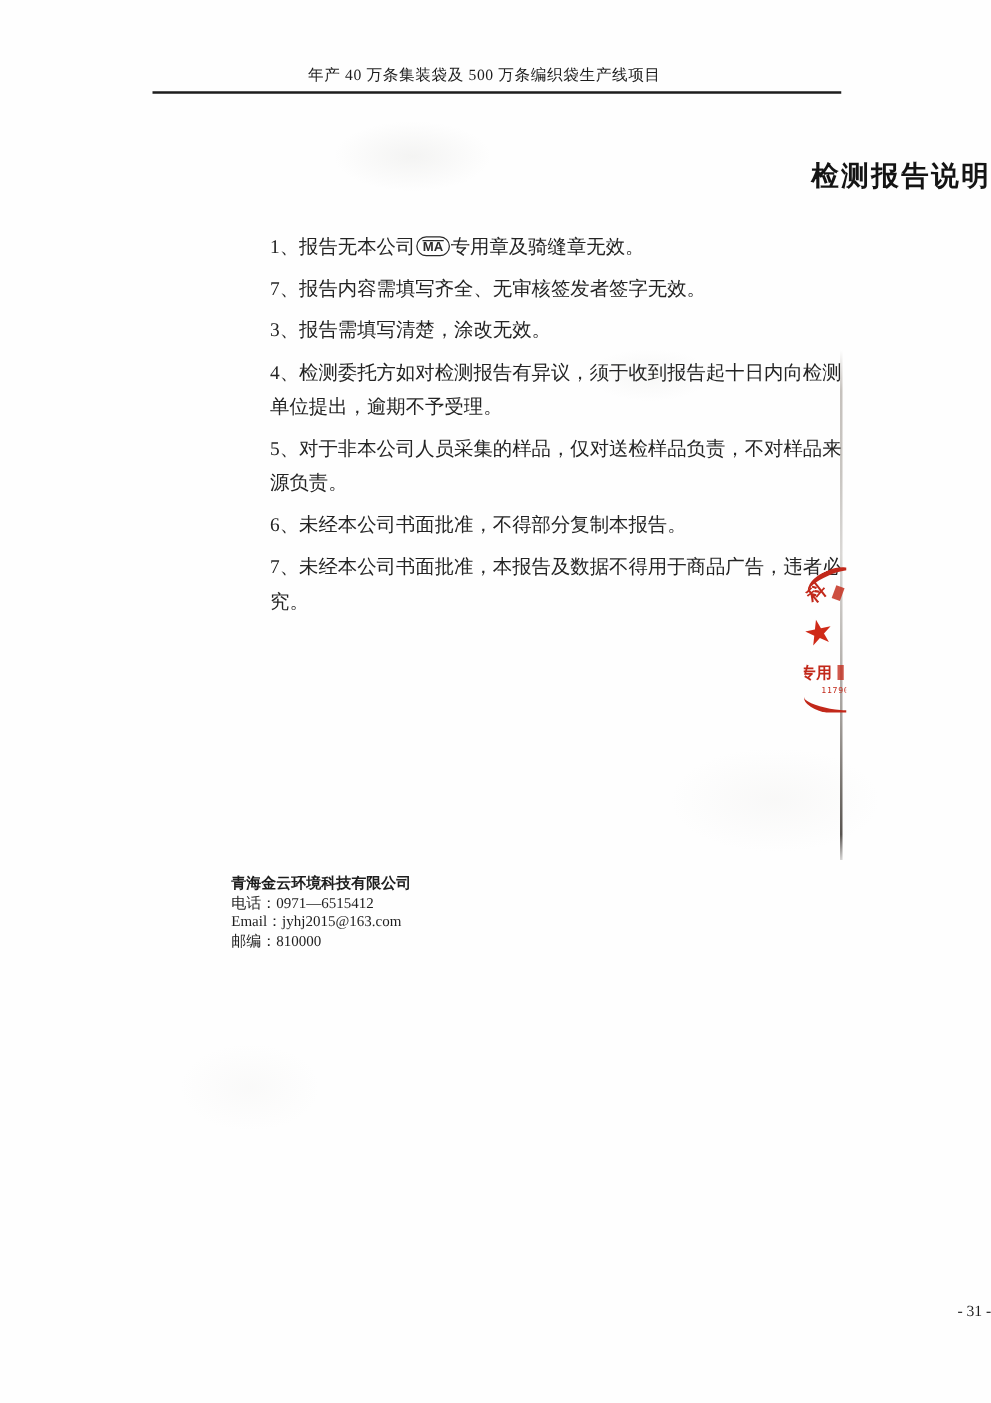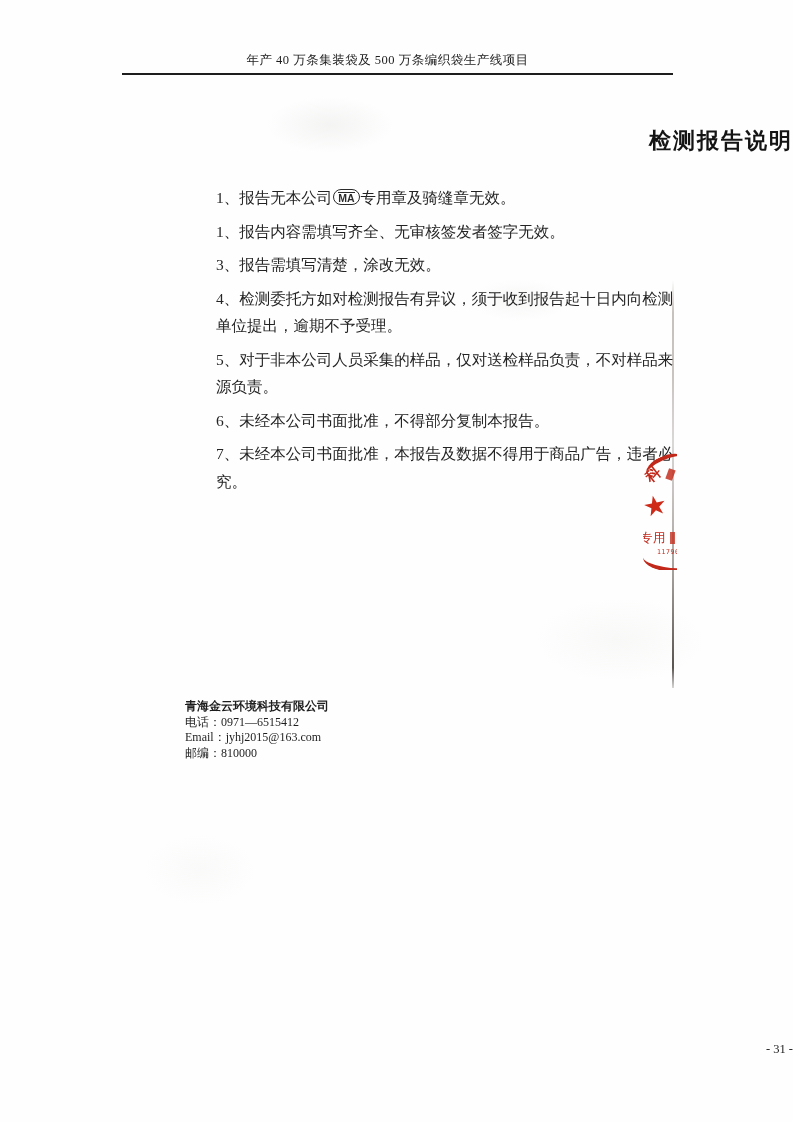--- a/index.html
+++ b/index.html
@@ -90,21 +90,21 @@
   }
   .stamp-frag-1{
     left:24px;top:17px;width:7px;height:11px;background:#c43020;
     transform:rotate(20deg);opacity:0.85;border:0;
   }
   .stamp-star{
     left:0px;top:41px;font-size:27px;line-height:27px;
     transform:rotate(-12deg);color:#cf2a18;
   }
   .stamp-text{
-    left:-3px;top:78px;font-size:12.5px;font-weight:400;letter-spacing:0.5px;
+    left:-3px;top:78px;font-size:12.5px;font-weight:700;letter-spacing:0.5px;
     white-space:nowrap;
   }
   .stamp-frag-2{
     left:27px;top:80px;width:5px;height:12px;background:#c43020;opacity:0.8;border:0;
   }
   .stamp-digits{
     left:14px;top:96px;font-size:6.5px;letter-spacing:0.6px;font-weight:400;
     font-family:"DejaVu Sans Mono",monospace;
   }
   .stamp-arc-bottom{
@@ -118,21 +118,21 @@
 
 <div class="page">
 
   <div class="doc-header">年产 40 万条集装袋及 500 万条编织袋生产线项目</div>
   <div class="header-rule"></div>
 
   <h1 class="doc-title">检测报告说明</h1>
 
   <div class="notes-list">
     <div class="note-item"><span>1、报告无本公司</span><span class="cma-badge"><span class="cma-inner">MA</span></span><span>专用章及骑缝章无效。</span></div>
-    <div class="note-item">1、报告内容需填写齐全、无审核签发者签字无效。</div>
+    <div class="note-item">7、报告内容需填写齐全、无审核签发者签字无效。</div>
     <div class="note-item">3、报告需填写清楚，涂改无效。</div>
     <div class="note-item">4、检测委托方如对检测报告有异议，须于收到报告起十日内向检测
 单位提出，逾期不予受理。</div>
     <div class="note-item">5、对于非本公司人员采集的样品，仅对送检样品负责，不对样品来
 源负责。</div>
     <div class="note-item">6、未经本公司书面批准，不得部分复制本报告。</div>
     <div class="note-item">7、未经本公司书面批准，本报告及数据不得用于商品广告，违者必
 究。</div>
   </div>
 

